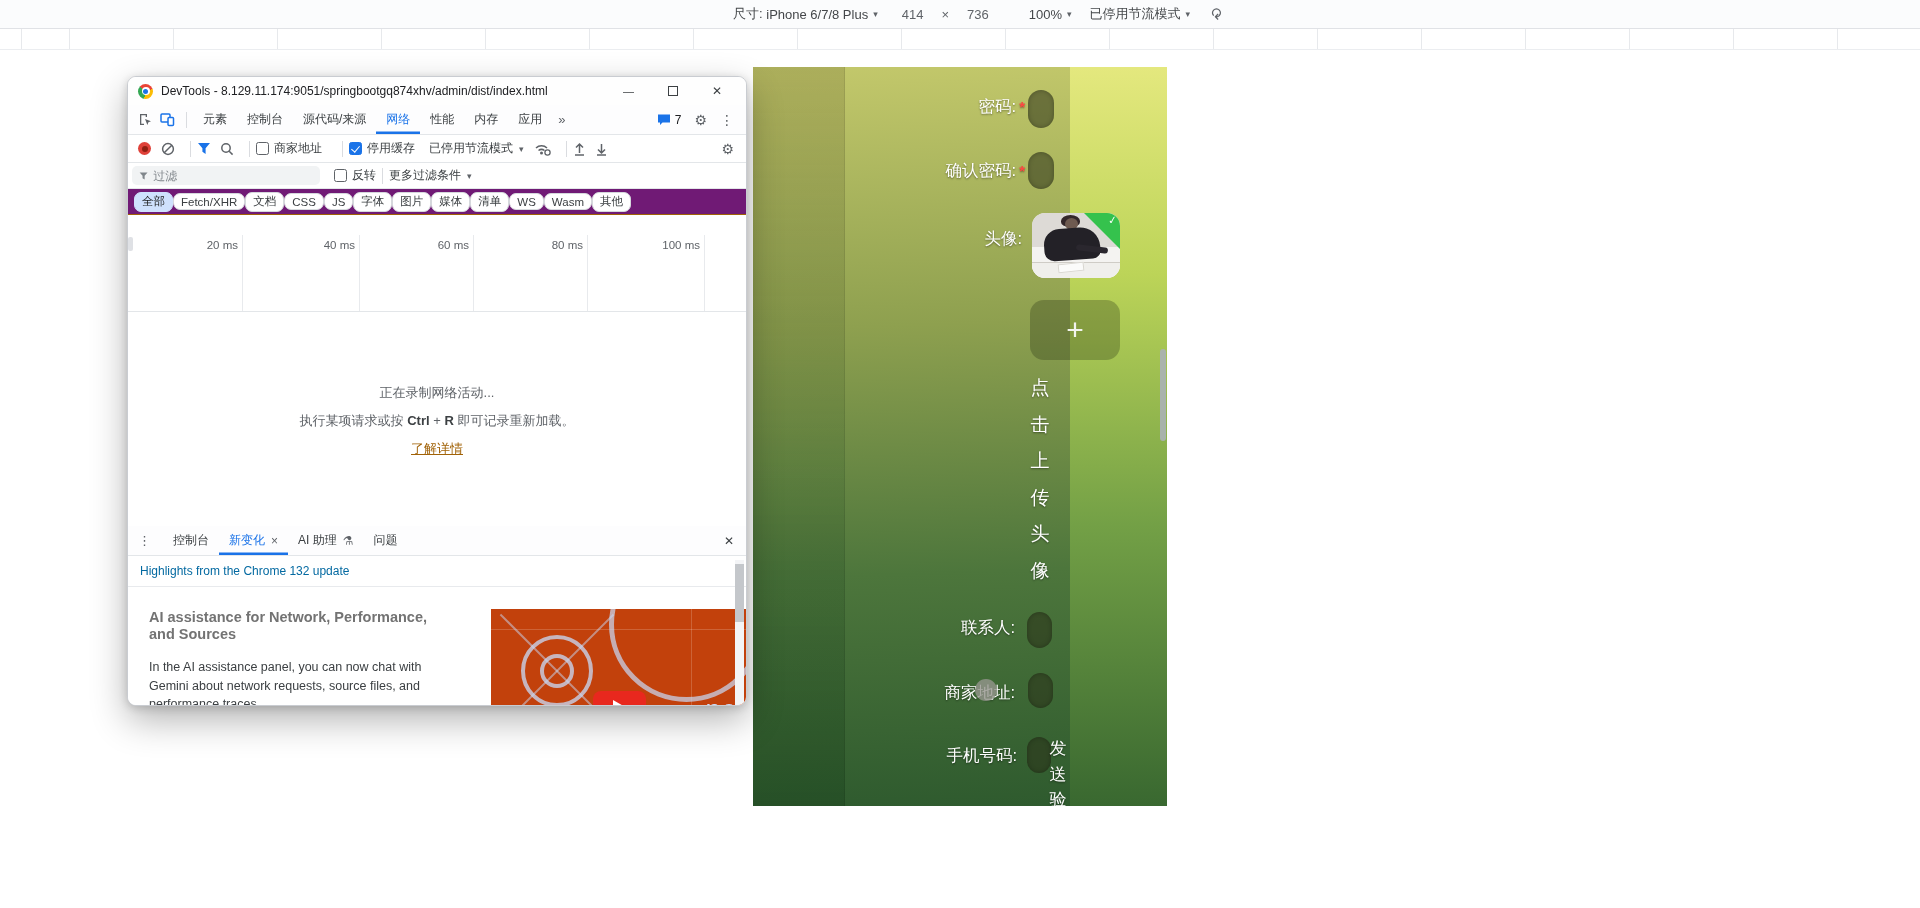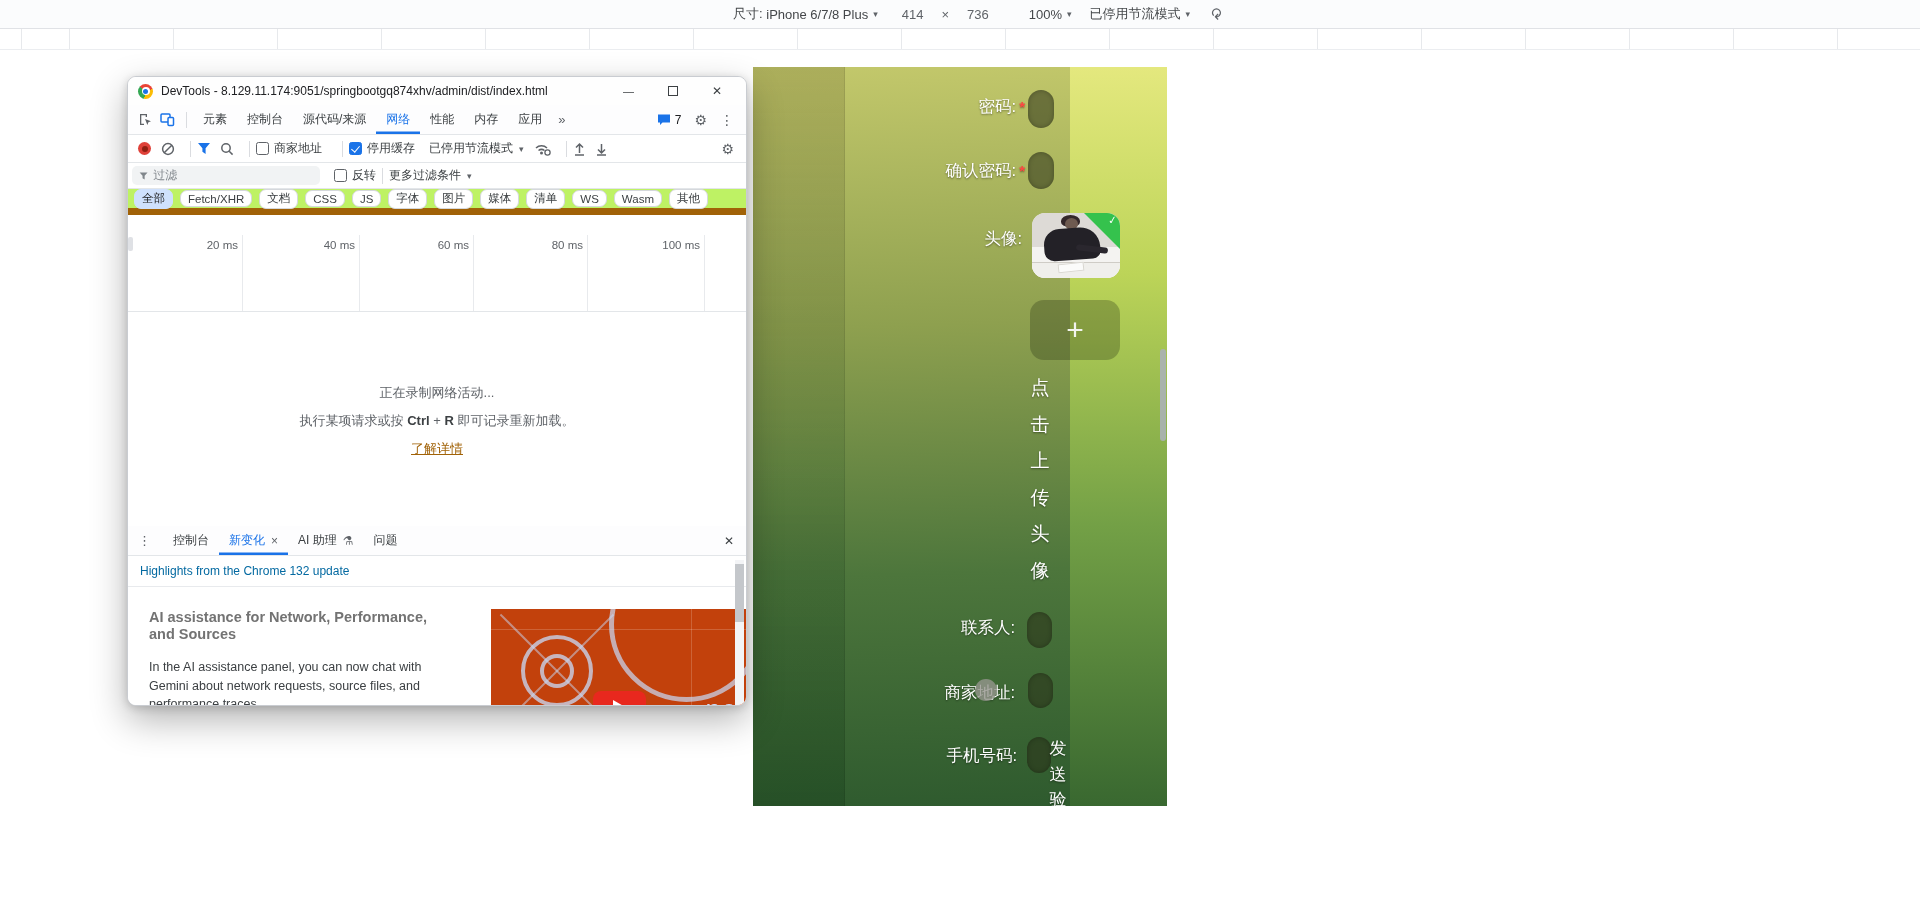--- a/index.html
+++ b/index.html
@@ -77,25 +77,25 @@
   .cb { width:13px; height:13px; border:1.5px solid #5f6368; border-radius:2.5px; margin-right:5px; flex:none; position:relative; background:#fff; }
   .cb.checked { background:#1a73e8; border-color:#1a73e8; }
   .cb.checked::after { content:""; position:absolute; left:3.2px; top:0.8px; width:4px; height:7px; border:solid #fff; border-width:0 1.8px 1.8px 0; transform:rotate(40deg); }
   .nt-label { margin-right:14px; white-space:nowrap; }
   .nt-caret { font-size:9px; color:#5f6368; margin:0 10px 0 6px; }
   .nt-spacer { flex:1; }
   .nt-ico { margin-right:9px; display:flex; align-items:center; flex:none; }
 
   .filterrow { height:26px; display:flex; align-items:center; border-bottom:1px solid #e3e6e9; padding-left:4px; font-size:12px; color:#3c4043; background:#fff; }
   .filter-input { width:188px; height:19px; background:#f1f3f4; border-radius:5px; display:flex; align-items:center; padding:0 7px; gap:5px; }
-  .filter-input input { border:none; outline:none; background:transparent; font-size:12px; width:100%; color:#8b5cf6; font-family:Liberation Serif, serif; }
+  .filter-input input { border:none; outline:none; background:transparent; font-size:12px; width:100%; color:#8b5cf6; font-family:Liberation Sans, sans-serif; }
   .filter-input input::placeholder { color:#80868b; }
   .fr-gap { margin-left:14px; display:flex; align-items:center; }
 
-  .chiprow { height:26px; display:flex; align-items:center; gap:7px; padding-left:6px; border-bottom:7px solid #a16207; font-size:11.5px; color:#3c4043; background:#bef264; }
+  .chiprow { height:26px; display:flex; align-items:center; gap:0; padding-left:6px; border-bottom:1px solid #a16207; font-size:11.5px; color:#3c4043; background:#701a75; }
   .chip { border:1px solid #d5d8dc; border-radius:7px; padding:1.5px 7px; background:#fff; white-space:nowrap; }
   .chip.sel { background:#cfe1fd; border-color:#cfe1fd; color:#1b1b1b; }
 
   .overview { position:relative; height:77px; border-bottom:1px solid #e3e6e9; background:#fff;margin-top:20px; }
   .ovl { position:absolute; top:0; bottom:0; width:1px; background:#e8eaed; }
   .ovt { position:absolute; top:4px; width:60px; text-align:right; font-size:11.5px; color:#5f6368; }
   .ov-nub { position:absolute; left:0; top:2px; width:5px; height:14px; background:#dfe1e5; border-radius:2px; }
 
   .emptyarea { position:relative; height:214px; background:#fff; font-size:13px; color:#5f6368; }
   .ea-line { position:absolute; left:0; width:100%; text-align:center; }

